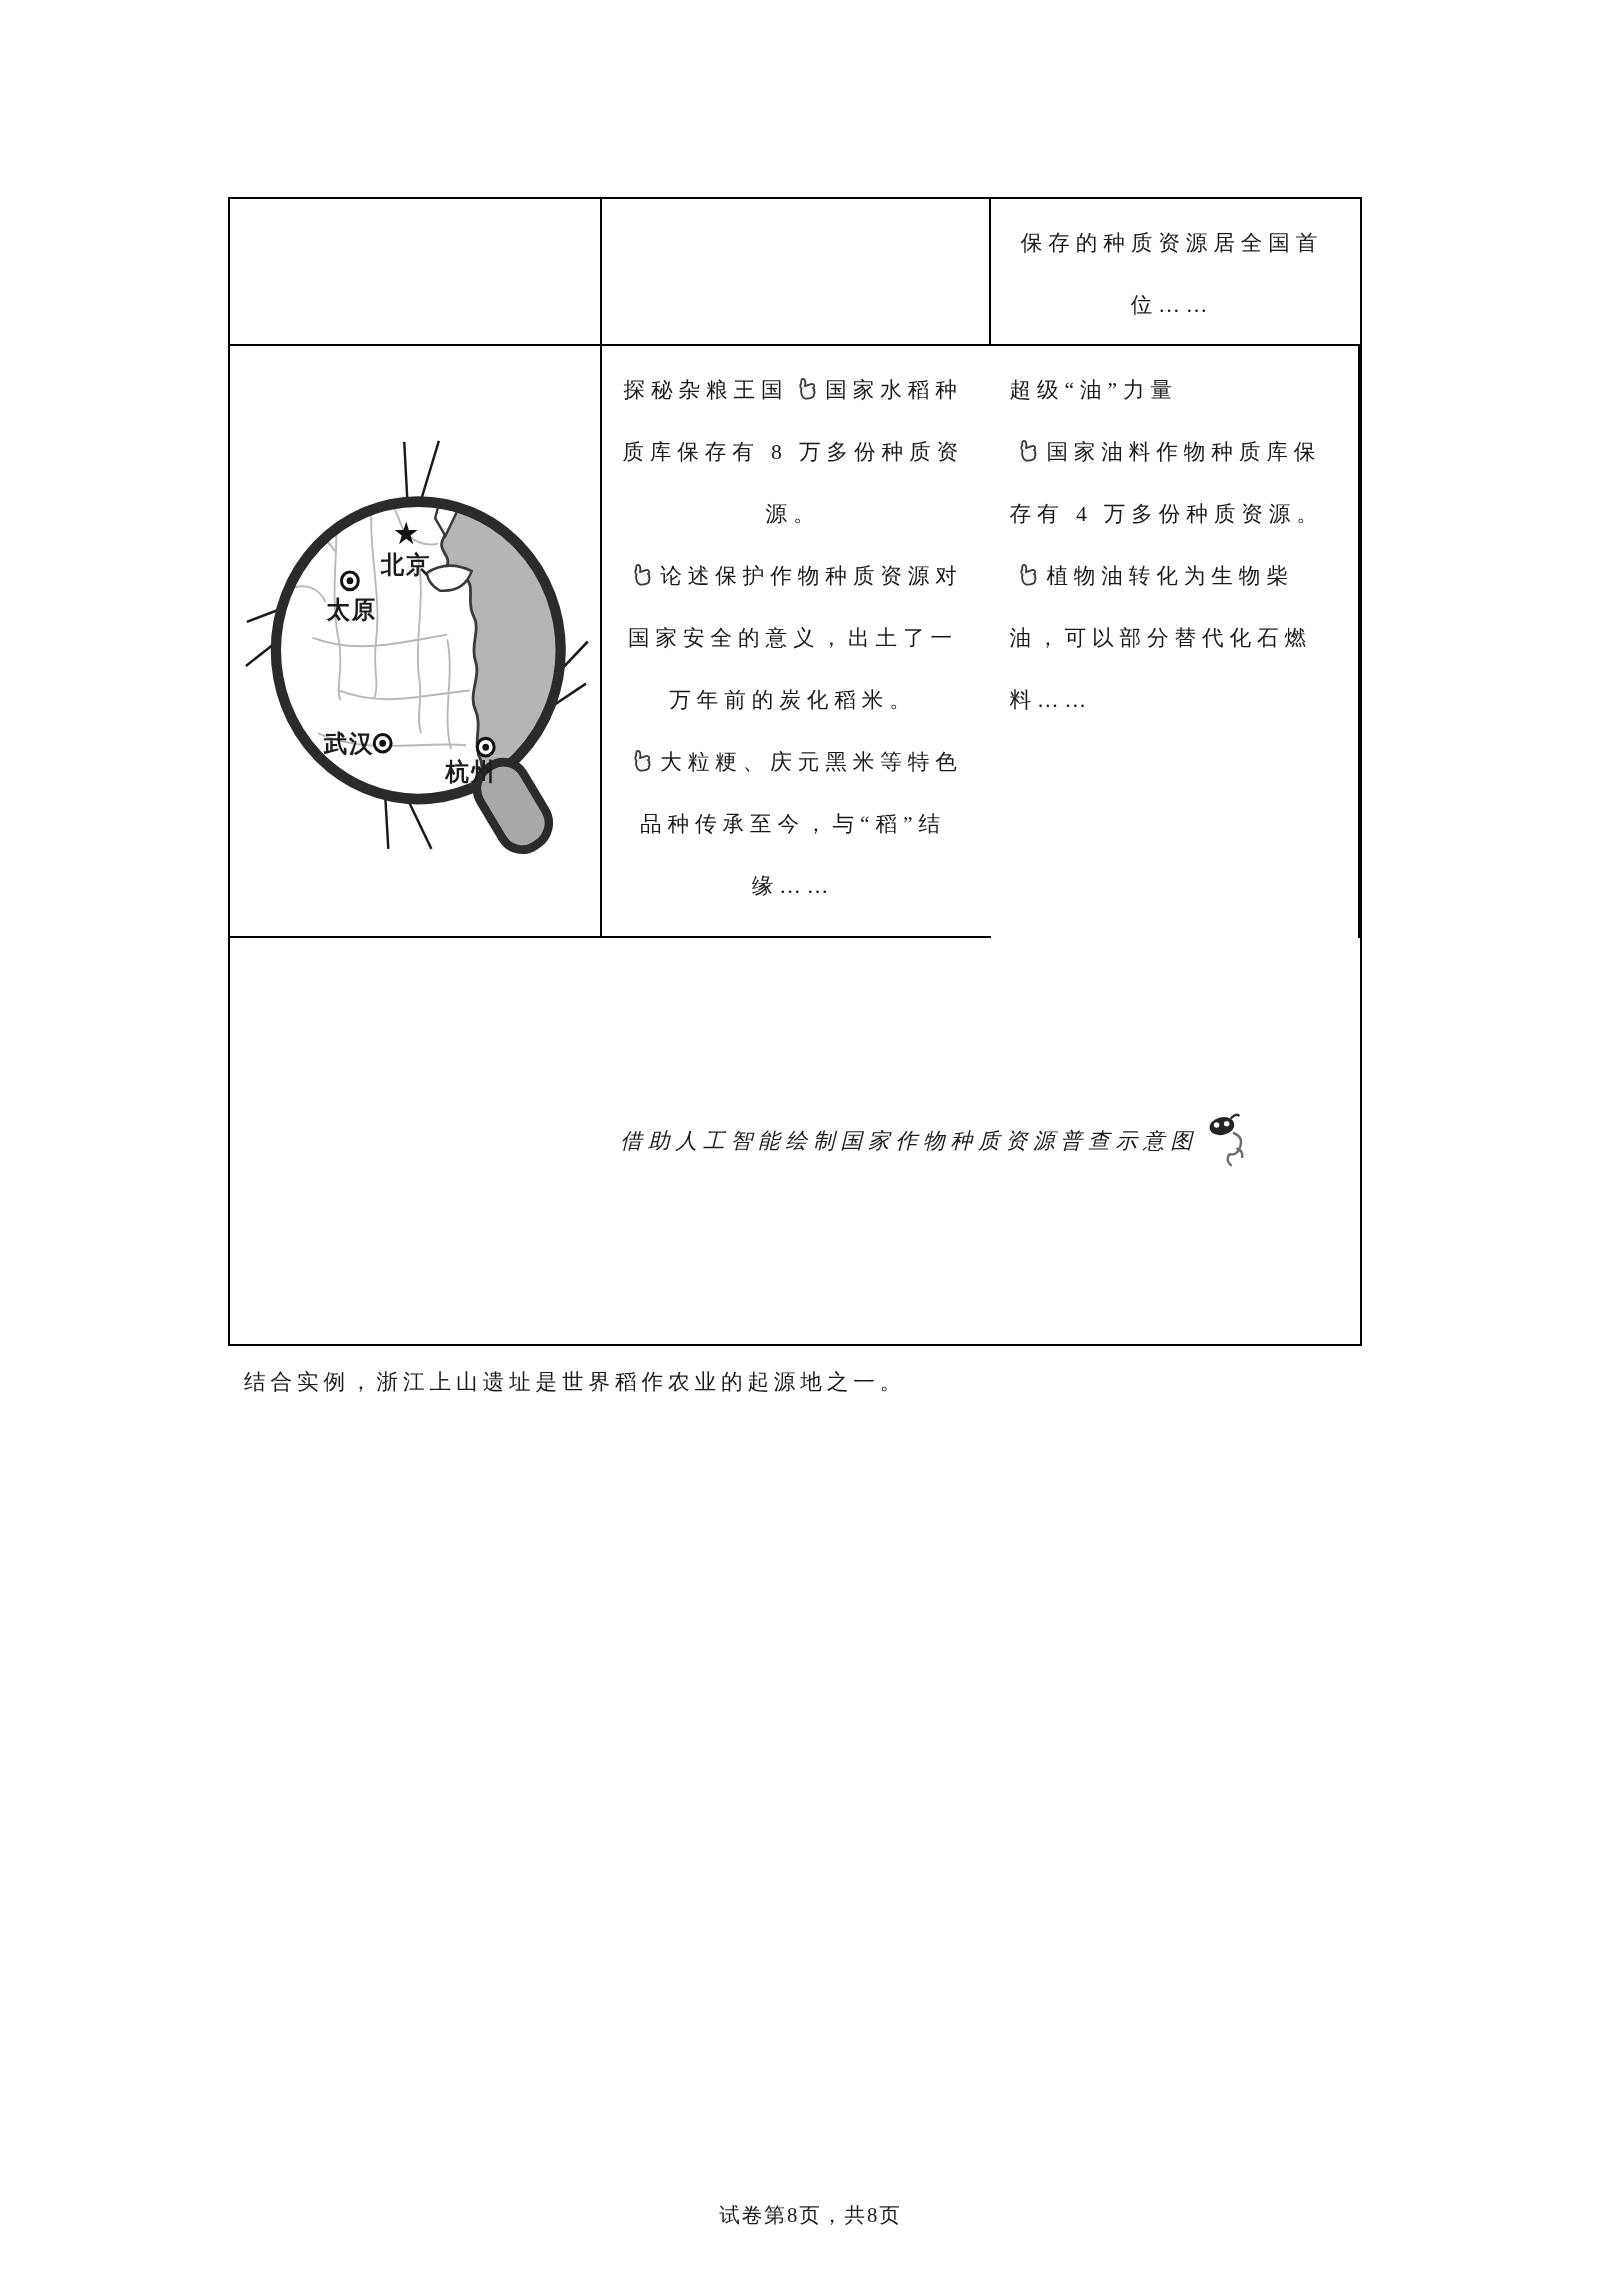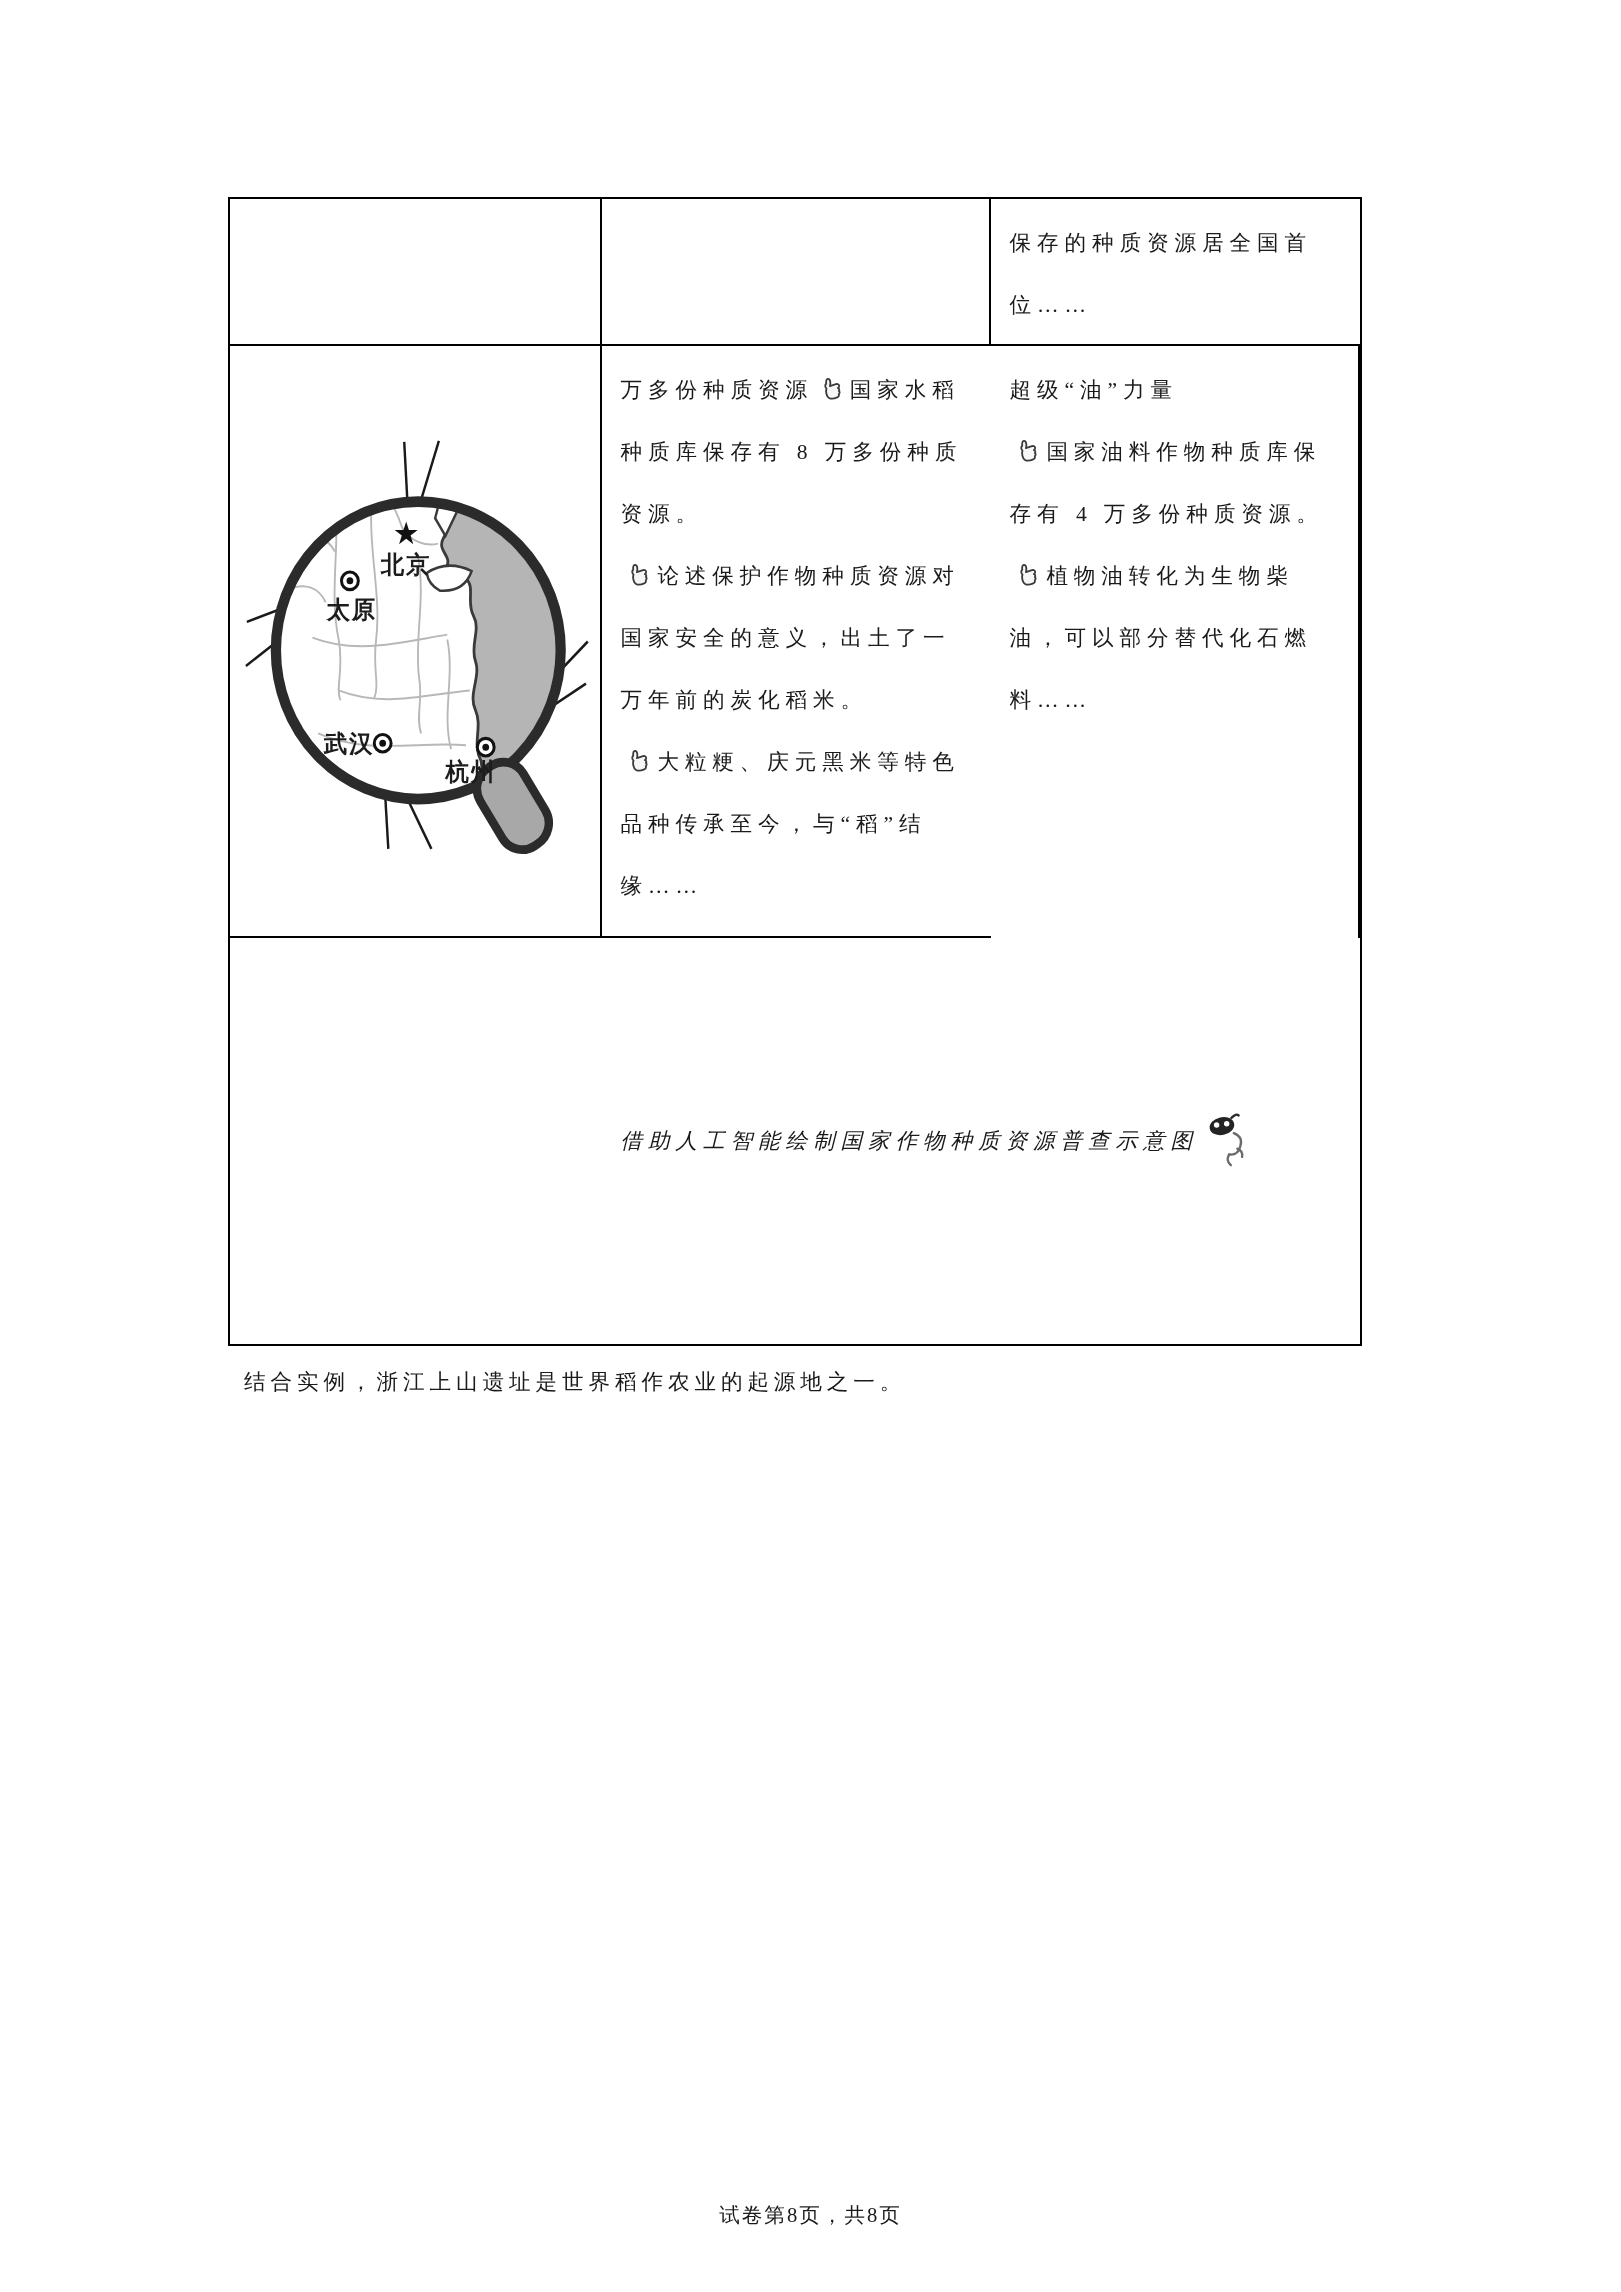--- a/index.html
+++ b/index.html
@@ -17,21 +17,21 @@
     border:2.9px solid #000;box-sizing:border-box;
     background:#fff;
   }
   .cell{
     box-sizing:border-box;
     border-right:2px solid #000;border-bottom:2px solid #000;
     padding:12.7px 25.5px 0 18.6px;
     font-size:21.6px;line-height:62px;letter-spacing:5.9px;
     overflow:hidden;
   }
-  .cell.last-col{border-right:none;}
+  .cell.last-col{border-right:none;text-align:center;}
   .cell.last-row{border-bottom:none;}
   .cell p{margin:0;}
   .map-cell{padding:0;position:relative;}
   .caption-cell{
     grid-column:2 / span 2;display:flex;align-items:center;
     padding-top:0;padding-bottom:0;
   }
   .caption-cell p{display:flex;align-items:center;font-style:italic;}
   
   .thumb{width:29px;height:29px;vertical-align:-6.9px;margin:0 3.9px;}
@@ -158,21 +158,21 @@
       </g>
 
       <text class="city-label" x="188" y="232" text-anchor="middle">北京</text>
       <text class="city-label" x="130" y="278" text-anchor="middle">太原</text>
       <text class="city-label" x="127" y="415" text-anchor="middle">武汉</text>
       <text class="city-label" x="257" y="444" text-anchor="middle">杭州</text>
     </svg>
   </div>
 
   <div class="cell last-col">
-    <p><span>万多份种质资源</span><svg class="thumb" viewBox="0 0 30 30" width="29" height="29">
+    <p><span>探秘杂粮王国</span><svg class="thumb" viewBox="0 0 30 30" width="29" height="29">
           <use href="#thumb-sym"></use>
         </svg><span>国家水稻种质库保存有 8 万多份种质资源。</span></p>
     <p><svg class="thumb" viewBox="0 0 30 30" width="29" height="29">
           <use href="#thumb-sym"></use>
         </svg><span>论述保护作物种质资源对国家安全的意义，出土了一万年前的炭化稻米。</span></p>
     <p><svg class="thumb" viewBox="0 0 30 30" width="29" height="29">
           <use href="#thumb-sym"></use>
         </svg><span>大粒粳、庆元黑米等特色品种传承至今，与“稻”结缘……</span></p>
   </div>
 

